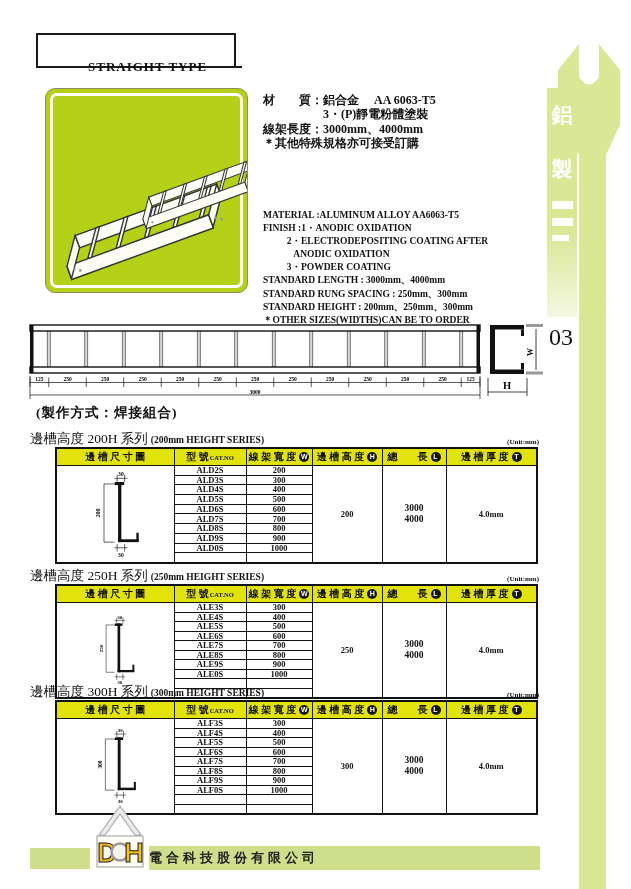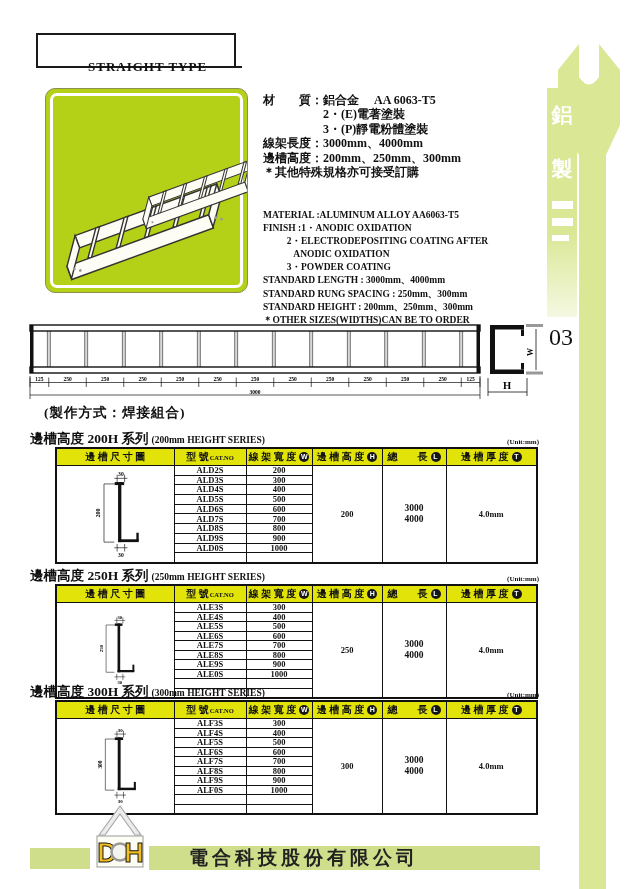--- a/index.html
+++ b/index.html
@@ -22,26 +22,26 @@
         border:1px solid #8e8e52;border-radius:10px;}
   .hero-inner{position:absolute;left:4px;top:4px;right:4px;bottom:4px;border:3px solid #fff;border-radius:7px;}
   .hero svg{position:absolute;left:0;top:0;}
 
   
   .specs-zh{position:absolute;left:263px;top:93px;white-space:pre;font-size:12px;font-weight:bold;line-height:14.4px;}
   .specs-en{position:absolute;left:263px;top:209px;white-space:pre;font-size:9.5px;font-weight:bold;line-height:13.1px;}
 
   
   .diagram{position:absolute;left:22px;top:320px;width:545px;height:94px;}
-  .prod-note{position:absolute;left:44px;top:404px;font-size:13.5px;font-weight:bold;letter-spacing:1px;}
+  .prod-note{position:absolute;left:36px;top:404px;font-size:13.5px;font-weight:bold;letter-spacing:1px;}
 
   
   .series{position:absolute;left:30px;width:512px;}
   .series-title{position:relative;height:17px;}
-  .st-zh{font-size:13.5px;font-weight:bold;margin-top:43px;}
+  .st-zh{font-size:13.5px;font-weight:normal;margin-top:43px;}
   .st-en{font-size:9.5px;font-weight:bold;margin-left:3px;}
   .st-unit{position:absolute;right:3px;bottom:0;font-size:7px;font-weight:bold;}
   table.series-table{border-collapse:collapse;table-layout:fixed;width:481px;margin-left:25px;margin-top:1px;
                      border:2px solid #111;}
   table.series-table th{background:#e2e409;border:1px solid #111;font-size:10px;font-weight:bold;
                         height:16px;padding:0;white-space:pre;}
   table.series-table td{border:1px solid #111;text-align:center;font-size:8.5px;font-weight:bold;
                         padding:0;line-height:1;}
   td.diagram-cell{background:#fff;vertical-align:middle;}
   td.merged-cell{font-size:9.5px;}
@@ -49,21 +49,21 @@
   .circle-badge{display:inline-block;width:10px;height:10px;border-radius:50%;background:#161616;color:#fff;
                 font-size:7px;line-height:10px;text-align:center;margin-left:3px;vertical-align:1px;
                 font-family:"Liberation Sans",sans-serif;font-weight:bold;}
   .th-sub{font-size:6.5px;margin-left:1px;}
 
   
   .footer-left{position:absolute;left:30px;top:848px;width:60px;height:21px;background:#cede8a;}
   .footer-logo{position:absolute;left:96px;top:799px;width:48px;height:72px;}
   .footer-bar{position:absolute;left:149px;top:846px;width:391px;height:24px;background:#cede8a;
               display:flex;align-items:center;}
-  .footer-bar span{font-size:19px;font-weight:bold;letter-spacing:4px;margin-left:40px;color:#222;}
+  .footer-bar span{font-size:13px;font-weight:bold;letter-spacing:4px;color:#222;}
 
   
   .sidebar{position:absolute;left:545px;top:0;width:86px;height:889px;}
 </style>
 </head>
 <body>
 
 <div class="page">
 
   <div class="title-frame"></div>
@@ -91,21 +91,21 @@
           <circle cx="11" cy="34.5" r="1.4" fill="#999" stroke="none"></circle>
           <circle cx="155.5" cy="31" r="1.4" fill="#999" stroke="none"></circle>
           <circle cx="160.5" cy="34.5" r="1.4" fill="#999" stroke="none"></circle>
         </g>
       </defs>
       <use href="#traySeg" transform="translate(12,152) rotate(-20)"></use>
       <use href="#traySeg" transform="translate(90,112) rotate(-20) scale(0.72)"></use>
     </svg>
   </div>
 
-  <div class="specs-zh" id="specs-zh"><div>材　　質：鋁合金　 AA 6063-T5</div><div>　　　　　2・(E)電著塗裝</div><div>　　　　　3・(P)靜電粉體塗裝</div><div>線架長度：3000mm、4000mm</div><div>邊槽高度：200mm、250mm、300mm</div><div>＊其他特殊規格亦可接受訂購</div></div>
+  <div class="specs-zh" id="specs-zh"><div>材　　質：鋁合金　 AA 6063-T5</div><div>　　　　　3・(P)靜電粉體塗裝</div><div>線架長度：3000mm、4000mm</div><div>＊其他特殊規格亦可接受訂購</div></div>
   <div class="specs-en" id="specs-en"><div>MATERIAL :ALUMINUM ALLOY AA6063-T5</div><div>FINISH :1・ANODIC OXIDATION</div><div>          2・ELECTRODEPOSITING COATING AFTER</div><div>             ANODIC OXIDATION</div><div>          3・POWDER COATING</div><div>STANDARD LENGTH : 3000mm、4000mm</div><div>STANDARD RUNG SPACING : 250mm、300mm</div><div>STANDARD HEIGHT : 200mm、250mm、300mm</div><div>＊OTHER SIZES(WIDTHS)CAN BE TO ORDER</div></div>
 
   <div class="diagram">
     <svg id="ladder-svg" viewBox="0 0 545 94" width="545" height="94">
       <g id="rungs">
           <rect x="25.25" y="10" width="3" height="38" fill="#d8d8d8" stroke="#444" stroke-width="0.7"></rect>
           <rect x="62.75" y="10" width="3" height="38" fill="#d8d8d8" stroke="#444" stroke-width="0.7"></rect>
           <rect x="100.25" y="10" width="3" height="38" fill="#d8d8d8" stroke="#444" stroke-width="0.7"></rect>
           <rect x="137.75" y="10" width="3" height="38" fill="#d8d8d8" stroke="#444" stroke-width="0.7"></rect>
           <rect x="175.25" y="10" width="3" height="38" fill="#d8d8d8" stroke="#444" stroke-width="0.7"></rect>

